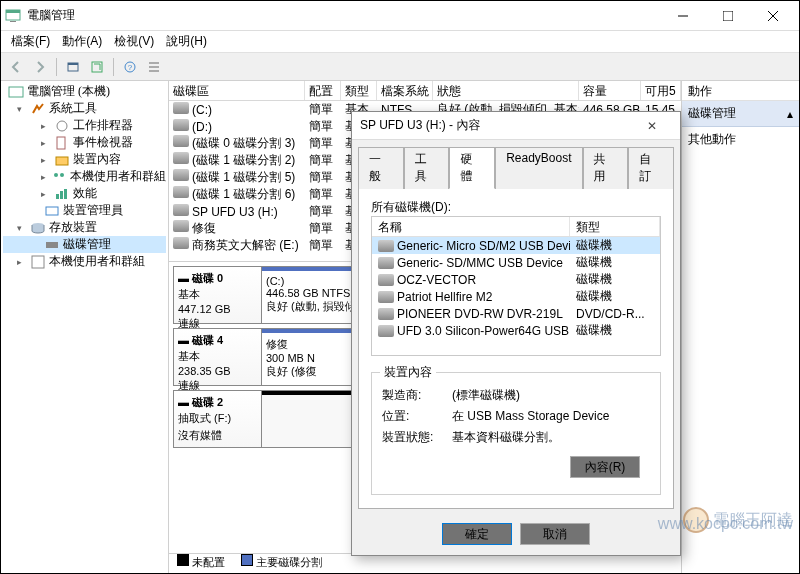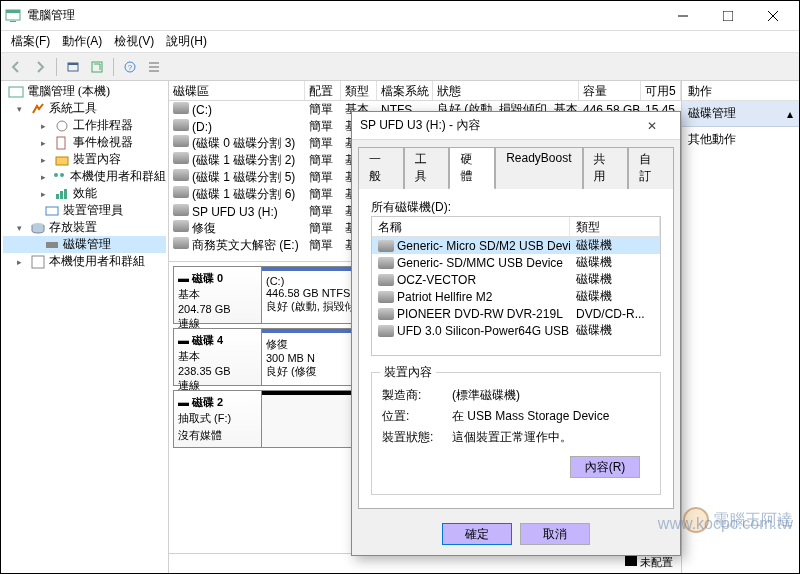--- a/index.html
+++ b/index.html
@@ -30,21 +30,21 @@
 .listbody { overflow: hidden; font-size:12px; }
 .lrow { display: flex; height: 17px; align-items: center; white-space: nowrap; }
 .lc { padding: 0 4px; overflow: hidden; white-space: nowrap; }
 .dicon { width: 16px; height: 12px; margin-right: 3px; background: linear-gradient(#ccc,#888); border-radius:2px; display:inline-block; flex-shrink:0; }
 .graphical { flex: 1; border-top: 1px solid #d0d0d0; overflow: hidden; padding: 4px; display:flex; flex-direction:column; gap:4px; }
 .diskrow { display: flex; border: 1px solid #888; height: 58px; }
 .diskhead { width: 88px; border-right: 1px solid #888; padding: 4px; background: linear-gradient(#fff,#f6f6f6); display:flex; flex-direction:column; gap:1px; font-size:11px; }
 .diskhead .dname { font-weight: bold; }
 .dpart { border-right: 1px solid #888; padding: 4px; font-size: 11px; overflow: hidden; border-top:4px solid #5070c0; white-space:nowrap; }
 .dpart.none { border-top: 4px solid #000; background:#f8f8f8; }
-.legend { border-top:1px solid #d0d0d0; height:20px; display:flex; align-items:flex-end; gap:16px; padding:0 8px; font-size:11px;flex-direction:column; }
+.legend { border-top:1px solid #d0d0d0; height:20px; display:flex; align-items:flex-start; gap:16px; padding:0 8px; font-size:11px; }
 .lgbox { width:12px; height:12px; border:1px solid #000; display:inline-block; }
 .right { width: 118px; border-left: 1px solid #d0d0d0; background:#fff; }
 .right .rh { padding: 2px 6px; border-bottom:1px solid #e0e0e0; height:20px; }
 .right .act { padding:4px 6px; background:#dfe8f6; border-bottom:1px solid #c2d0e4; display:flex; align-items:center; justify-content:space-between; }
 .right .act2 { padding:4px 6px; }
 .dialog { position: absolute; left: 350px; top: 110px; width: 330px; height: 445px; background: #f0f0f0; border: 1px solid #888; box-shadow: 4px 4px 12px rgba(0,0,0,0.3); display:flex; flex-direction:column; }
 .dlg-title { height: 28px; background: #fff; display: flex; align-items: center; padding: 0 8px; border-bottom:1px solid #ddd; }
 .dlg-title .t { flex: 1; font-size:12px; }
 .dlg-close { width: 40px; text-align: center; color:#444; }
 .tabs { display: flex; background: #f0f0f0; padding: 6px 6px 0 6px; gap: 0; }
@@ -57,21 +57,21 @@
 .devhead { display:flex; border-bottom:1px solid #e0e0e0; height:20px; background:#fff; }
 .devhead .dh { padding:2px 6px; border-right:1px solid #e5e5e5; font-size:12px; }
 .devrow { display:flex; height:17px; align-items:center; }
 .devrow.sel { background:#cce8ff; }
 .devrow .dn { width:198px; padding:0 6px; display:flex; align-items:center; overflow:hidden; white-space:nowrap; }
 .devrow .dt { flex:1; padding:0 6px; white-space:nowrap; overflow:hidden; }
 .kv { display:flex; margin:4px 0; font-size:12px; }
 .kv .k { width: 70px; }
 .dlgbtns { display:flex; justify-content:flex-end; gap:8px; padding:6px 10px; }
 .dlgbtns2 { display:flex; justify-content:center; gap:8px; padding:8px 0 10px 0; background:#f0f0f0; }
-.btn { min-width: 70px; height: 22px; border: 1px solid #adadad; background: #c4b5fd; font-size:12px; display:flex; align-items:center; justify-content:center; }
+.btn { min-width: 70px; height: 22px; border: 1px solid #adadad; background: #737373; font-size:12px; display:flex; align-items:center; justify-content:center; }
 .btn.def { border-color:#0078d7; }
 .watermark { position:absolute; right:6px; bottom:40px; font-size:16px; color:#6a8ab0; opacity:.55; pointer-events:none; display:flex; align-items:center; gap:4px; }
 .watermark .face { width:26px; height:26px; border-radius:50%; border:2px solid #b07030; background:#f5d6a8; position:relative; }
 </style>
 </head>
 <body>
 
 <div class="titlebar">
   <svg class="icon" viewBox="0 0 16 16">
       <rect x="1" y="2" width="14" height="10" fill="#fff" stroke="#5a8"></rect>
@@ -318,21 +318,21 @@
           <div class="lc" style="width:62px"></div>
           <div class="lc" style="flex:1"></div>
         </div>
       </div>
 
     <div class="graphical" id="disks">
         <div class="diskrow">
           <div class="diskhead">
             <div class="dname">▬ 磁碟 0</div>
             <div>基本</div>
-            <div>204.78 GB</div>
+            <div>447.12 GB</div>
             <div>連線</div>
           </div>
           <div class="dpart" style="flex: 3 1 0%;">
             <div>(C:)</div>
             <div>446.58 GB NTFS</div>
             <div>良好 (啟動, 損毀傾印</div>
           </div>
         </div>
         <div class="diskrow">
           <div class="diskhead">
@@ -430,21 +430,21 @@
       <div class="kv">
           <span class="k">製造商:</span>
           <span>(標準磁碟機)</span>
         </div>
       <div class="kv">
           <span class="k">位置:</span>
           <span>在 USB Mass Storage Device</span>
         </div>
       <div class="kv">
           <span class="k">裝置狀態:</span>
-          <span>這個裝置正常運作中。</span>
+          <span>基本資料磁碟分割。</span>
         </div>
       <div class="dlgbtns">
           <div class="btn">內容(R)</div>
         </div>
     </div>
   </div>
   <div class="dlgbtns2">
     <div class="btn def">確定</div>
     <div class="btn">取消</div>
   </div>

